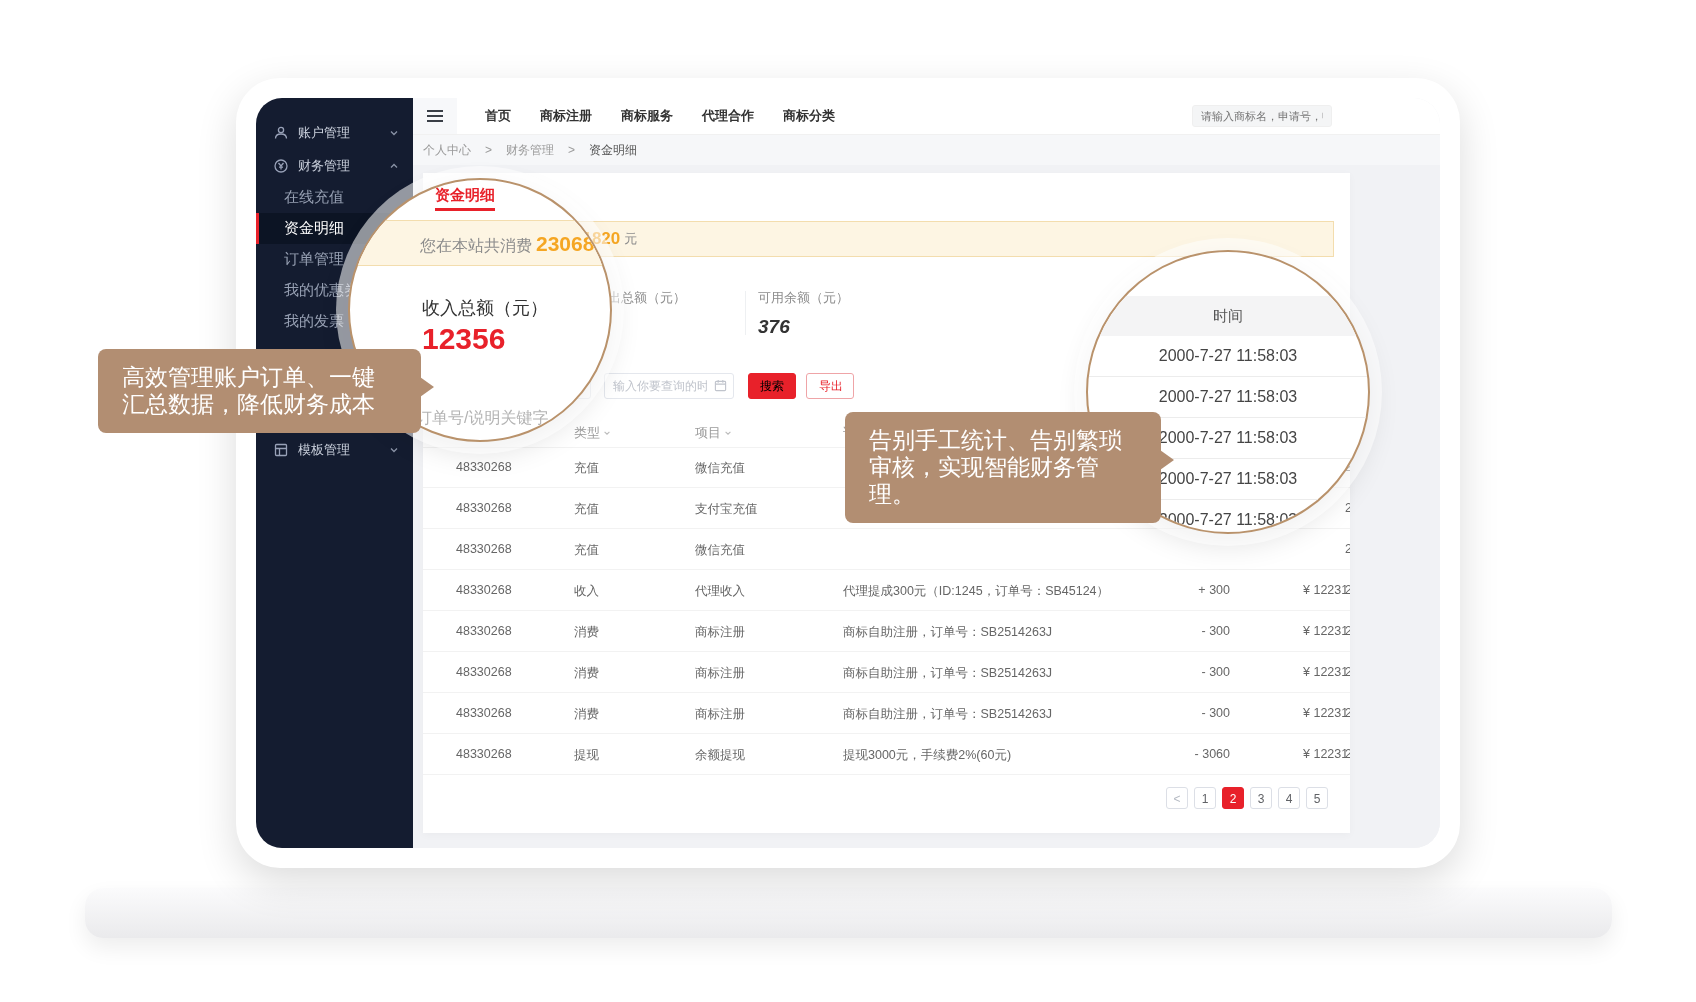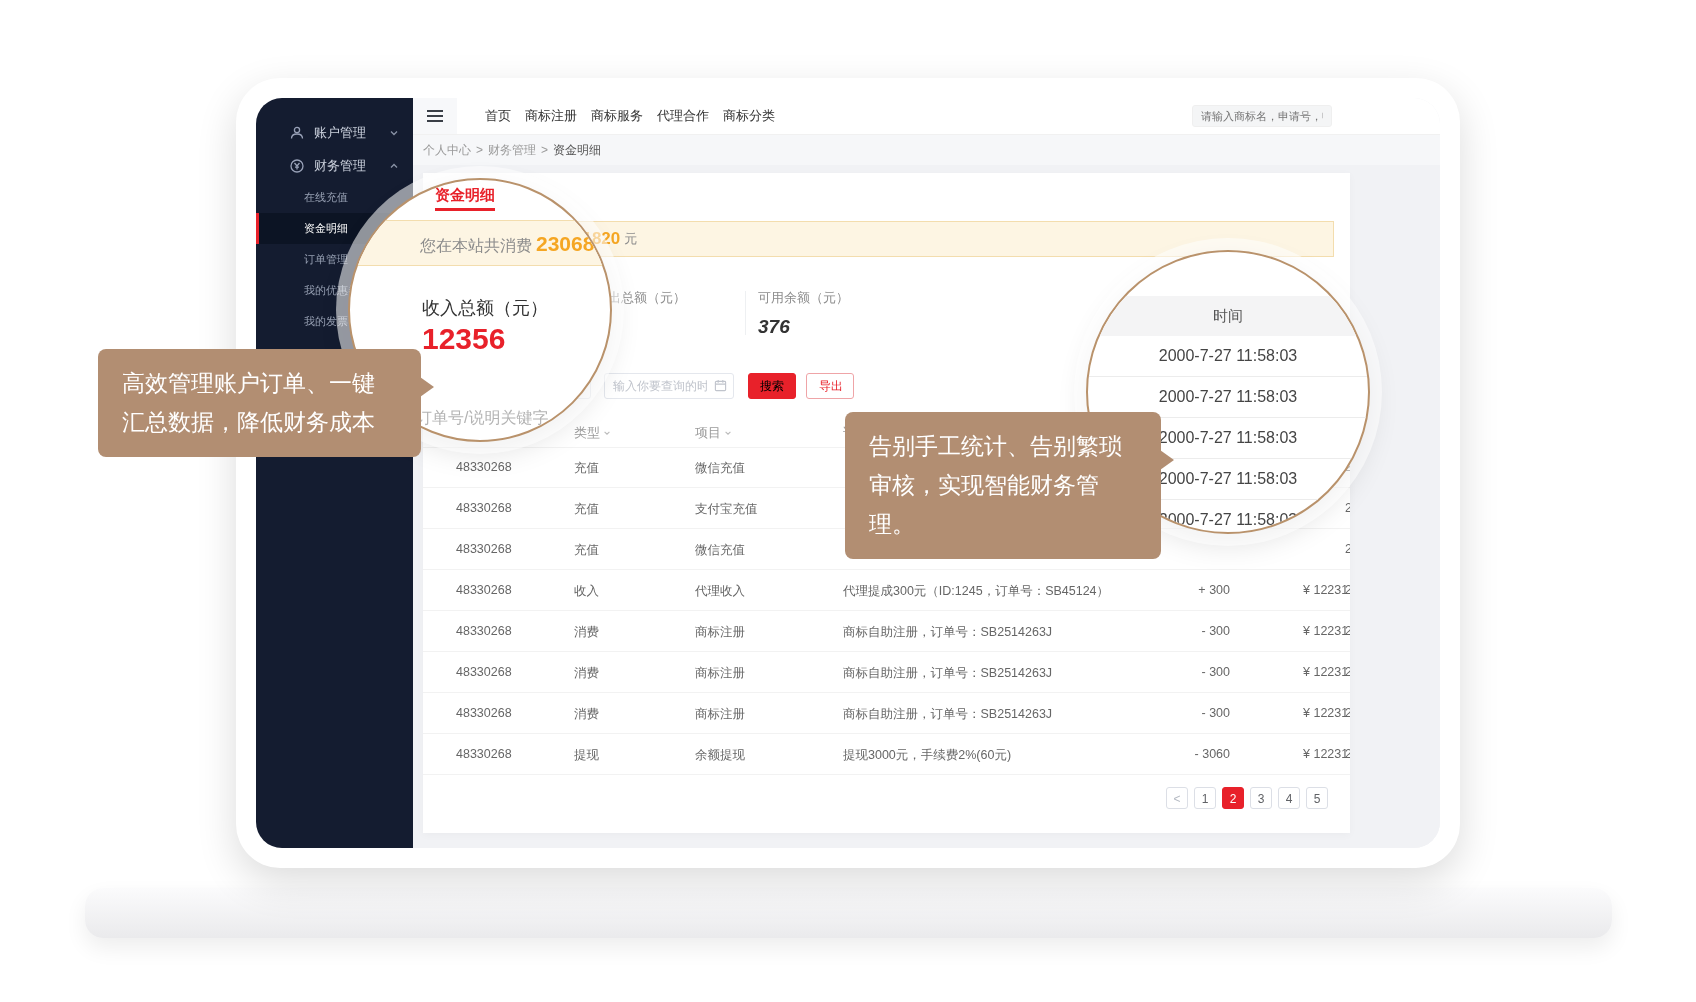--- a/index.html
+++ b/index.html
@@ -11,37 +11,37 @@
   .screen-inner{position:absolute;left:20px;top:20px;width:1184px;height:750px;border-radius:26px;overflow:hidden;background:#f1f2f5;}
   .laptop-base{position:absolute;left:85px;top:888px;width:1527px;height:50px;border-radius:18px;background:linear-gradient(180deg,#fbfbfc,#eaeaec);box-shadow:0 10px 22px rgba(0,0,0,.07);z-index:0;}
 
   
   .sidebar{position:absolute;left:0;top:0;bottom:0;width:157px;background:#141c30;padding-top:6px;box-sizing:border-box;}
   .logo{display:flex;align-items:center;gap:7px;padding:8px 0 0 16px;height:40px;}
   .logo-text{color:#fff;font-size:16px;font-weight:bold;font-style:italic;letter-spacing:1px;display:block;line-height:17px;}
   .logo-sub{display:block;width:54px;height:2px;margin-top:3px;border-bottom:2px dotted #e8212a;}
   .menu{margin-top:12px;}
   .mitem{position:relative;display:flex;align-items:center;cursor:pointer;}
-  .mitem.parent{height:33px;padding-left:33px;color:#ccd2de;font-size:13px;}
-  .mitem.sub{height:31px;padding-left:48px;color:#97a0b3;font-size:11px;}
+  .mitem.parent{height:33px;padding-left:17px;color:#ccd2de;font-size:13px;}
+  .mitem.sub{height:31px;padding-left:28px;color:#97a0b3;font-size:15px;}
   .mitem.sub.active{background:#0c1424;color:#fff;}
   .mitem.sub.active::before{content:"";position:absolute;left:0;top:0;bottom:0;width:3px;background:#e8212a;}
   .micon{width:16px;height:16px;margin-right:9px;display:inline-flex;}
   .mchev{position:absolute;right:14px;top:50%;margin-top:-5px;width:10px;height:10px;}
   .mitem.gap{margin-top:96px;}
 
   
   .main{position:absolute;left:157px;top:0;right:0;bottom:0;}
   .navbar{position:relative;height:36px;background:#fff;border-bottom:1px solid #f1f1f1;display:flex;align-items:center;}
   .burger{width:44px;height:36px;background:#f7f8fa;display:flex;flex-direction:column;justify-content:center;align-items:center;gap:3px;cursor:pointer;}
   .burger span{display:block;width:16px;height:2px;background:#3a3f47;}
-  .toplinks{display:flex;gap:2px;padding-left:22px;}
+  .toplinks{display:flex;gap:17px;padding-left:22px;font-weight:bold;}
   .toplink{font-size:13px;color:#333;padding:0 6px;line-height:36px;cursor:pointer;white-space:nowrap;}
   .topsearch{position:absolute;right:108px;top:7px;width:140px;height:22px;background:#f4f5f6;border:1px solid #efefef;border-radius:3px;font-size:11px;color:#bcbcbc;box-sizing:border-box;padding:0 8px;font-family:inherit;}
-  .crumbbar{height:30px;background:#f6f7f9;border-bottom:1px solid #ececf0;display:flex;align-items:center;padding-left:10px;font-size:12px;color:#9a9a9a;gap:5px;}
+  .crumbbar{height:30px;background:#f6f7f9;border-bottom:1px solid #ececf0;display:flex;align-items:center;padding-left:10px;font-size:12px;color:#9a9a9a;gap:14px;}
   .crumb-cur{color:#555;}
   .content{position:absolute;left:0;top:67px;right:0;bottom:0;background:#f1f2f5;}
 
   
   .card{position:absolute;left:10px;top:8px;width:927px;height:660px;background:#fff;box-shadow:0 2px 8px rgba(0,0,0,.03);overflow:hidden;}
   .tab{position:absolute;left:18px;top:10px;font-size:14px;color:#e8212a;cursor:pointer;}
   .tab-underline{position:absolute;left:18px;top:33px;width:56px;height:2px;background:#e8212a;}
   .banner{position:absolute;left:14px;top:48px;right:16px;height:36px;background:#fdf5e3;border:1px solid #f3ddae;box-sizing:border-box;display:flex;align-items:center;padding-left:40px;white-space:nowrap;}
   .banner .b-pre,.banner .b-unit{font-size:13px;color:#8c8c8c;}
   .banner .b-amt{font-size:17px;font-weight:bold;color:#f5a623;margin:0 4px;}
@@ -90,21 +90,21 @@
   .m1-bannertext .b-pre,.m1-bannertext .b-unit{font-size:16px;color:#8c8c8c;}
   .m1-bannertext .b-amt{font-size:21px;font-weight:bold;color:#f5a623;margin:0 4px;}
   .m1-statlabel{position:absolute;left:72px;top:116px;font-size:18px;color:#333;}
   .m1-statvalue{position:absolute;left:72px;top:142px;font-size:30px;font-weight:bold;color:#e8212a;}
   .m1-input{position:absolute;left:66px;top:228px;font-size:16px;color:#b3b3b3;white-space:nowrap;}
   .m2-header{position:absolute;left:0;top:44px;width:100%;height:40px;background:#f4f4f5;line-height:40px;text-align:center;font-size:15px;color:#555;}
   .m2-rows{position:absolute;left:0;top:84px;width:100%;}
   .c2row{height:40px;line-height:40px;text-align:center;font-size:16px;color:#444;border-bottom:1px solid #ececec;white-space:nowrap;}
 
   
-  .callout{position:absolute;background:#b28e72;border-radius:8px;color:#fff;font-size:23px;line-height:39px;padding:15px 24px;white-space:pre-line;z-index:6;box-sizing:border-box;}
+  .callout{position:absolute;background:#b28e72;border-radius:8px;color:#fff;font-size:23px;line-height:27px;padding:15px 24px;white-space:pre-line;z-index:6;box-sizing:border-box;}
   .callout1{left:98px;top:349px;width:323px;}
   .callout2{left:845px;top:412px;width:316px;}
   .callout::after{content:"";position:absolute;right:-13px;border-top:10px solid transparent;border-bottom:10px solid transparent;border-left:14px solid #b28e72;}
   .callout1::after{top:28px;}
   .callout2::after{top:38px;}
 
   svg{display:block;}
 </style>
 </head>
 <body>

